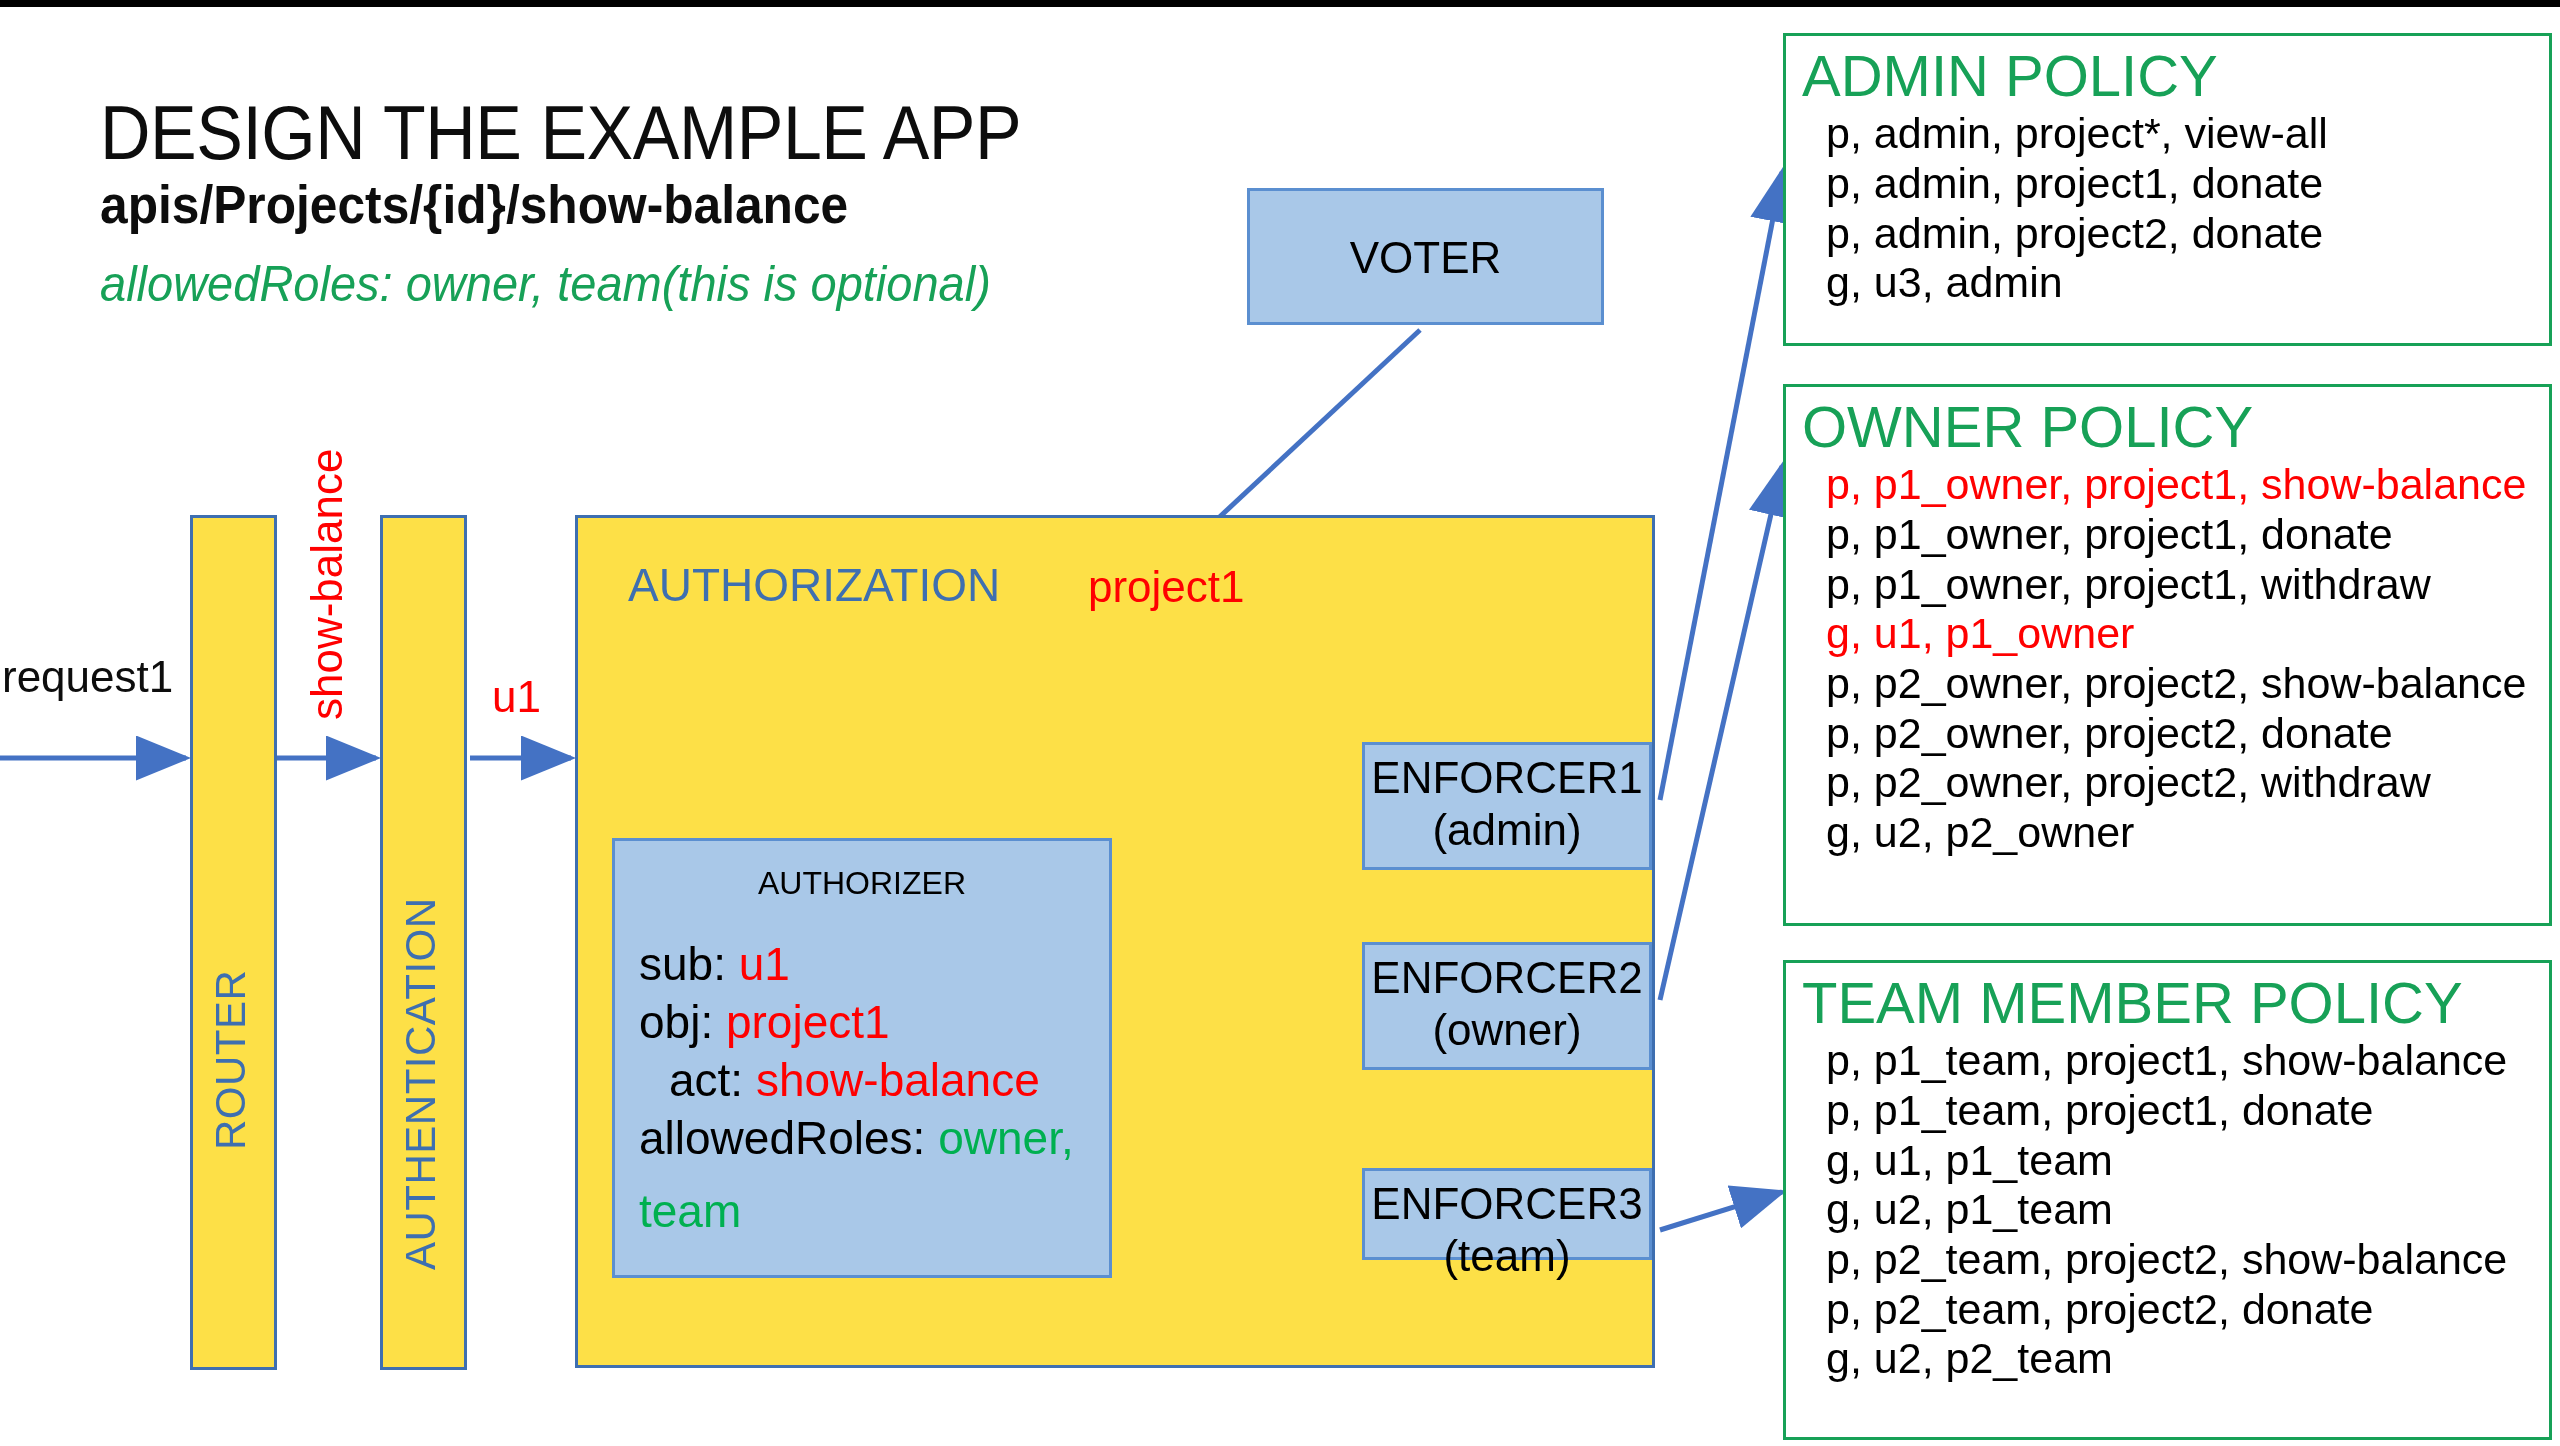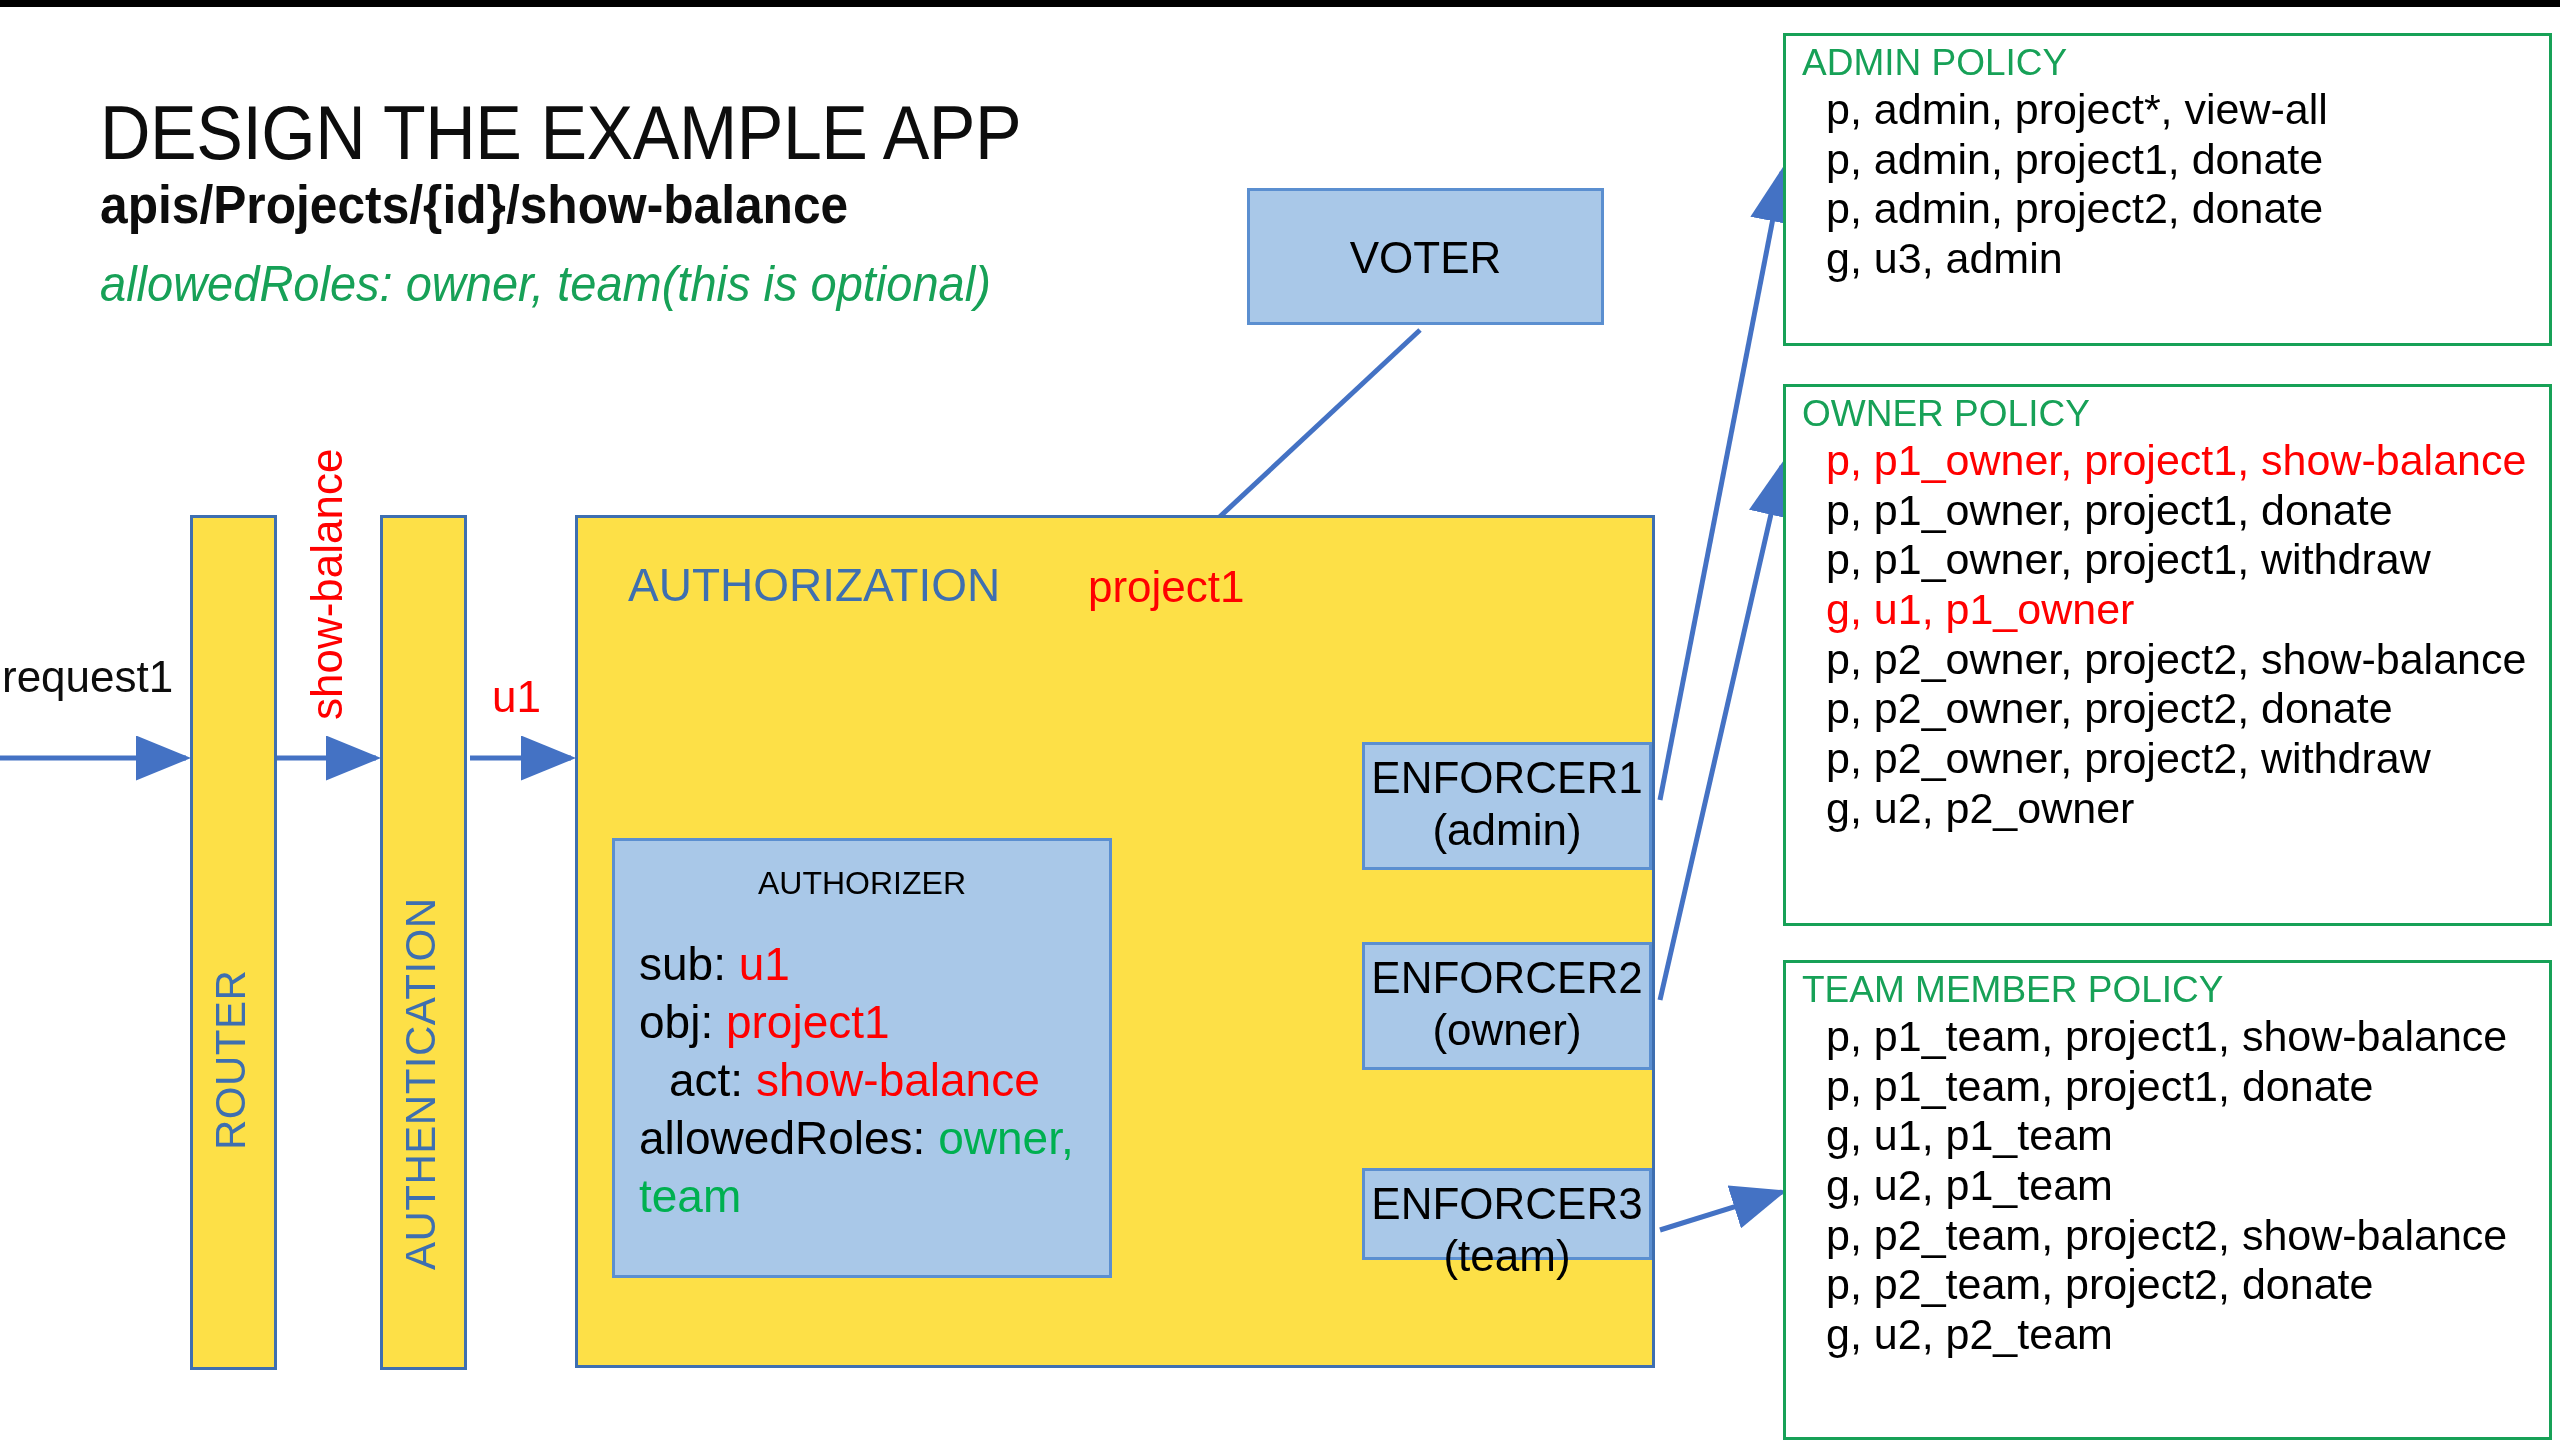--- a/index.html
+++ b/index.html
@@ -41,29 +41,29 @@
   }
   .authz-title{position:absolute;color:#3e6fb0;font-size:46px;left:50px;top:40px;white-space:nowrap;}
 
   
   #authorizer-box .az-head{
     position:absolute;left:0;top:24px;width:100%;text-align:center;
     font-size:32px;color:#000;
   }
   .az-line{position:absolute;left:24px;font-size:46px;color:#000;white-space:nowrap;line-height:1.0;}
   .red{color:#ff0000;}
-  .grn2{color:#00b050;}
+  .grn2{color:#00b050;margin-top:15px;}
 
   
   .flowlabel{position:absolute;font-size:44px;white-space:nowrap;}
   .rot90{transform-origin:left top;transform:rotate(-90deg);}
 
   
   .policy{position:absolute;border:3px solid #17a157;background:#fff;box-sizing:border-box;padding:6px 14px 6px 16px;}
-  .policy .ptitle{font-size:37px;color:#17a157;line-height:1.16;white-space:nowrap;}
+  .policy .ptitle{font-size:58px;color:#17a157;line-height:1.16;white-space:nowrap;}
   .policy .pline{font-size:43px;color:#000;line-height:1.155;white-space:nowrap;margin-left:24px;}
   .policy .pline.hl{color:#ff0000;}
 
   svg.arrows{position:absolute;left:0;top:0;width:2560px;height:1446px;pointer-events:none;}
 </style>
 </head>
 <body>
 
 <div id="stage">
 

